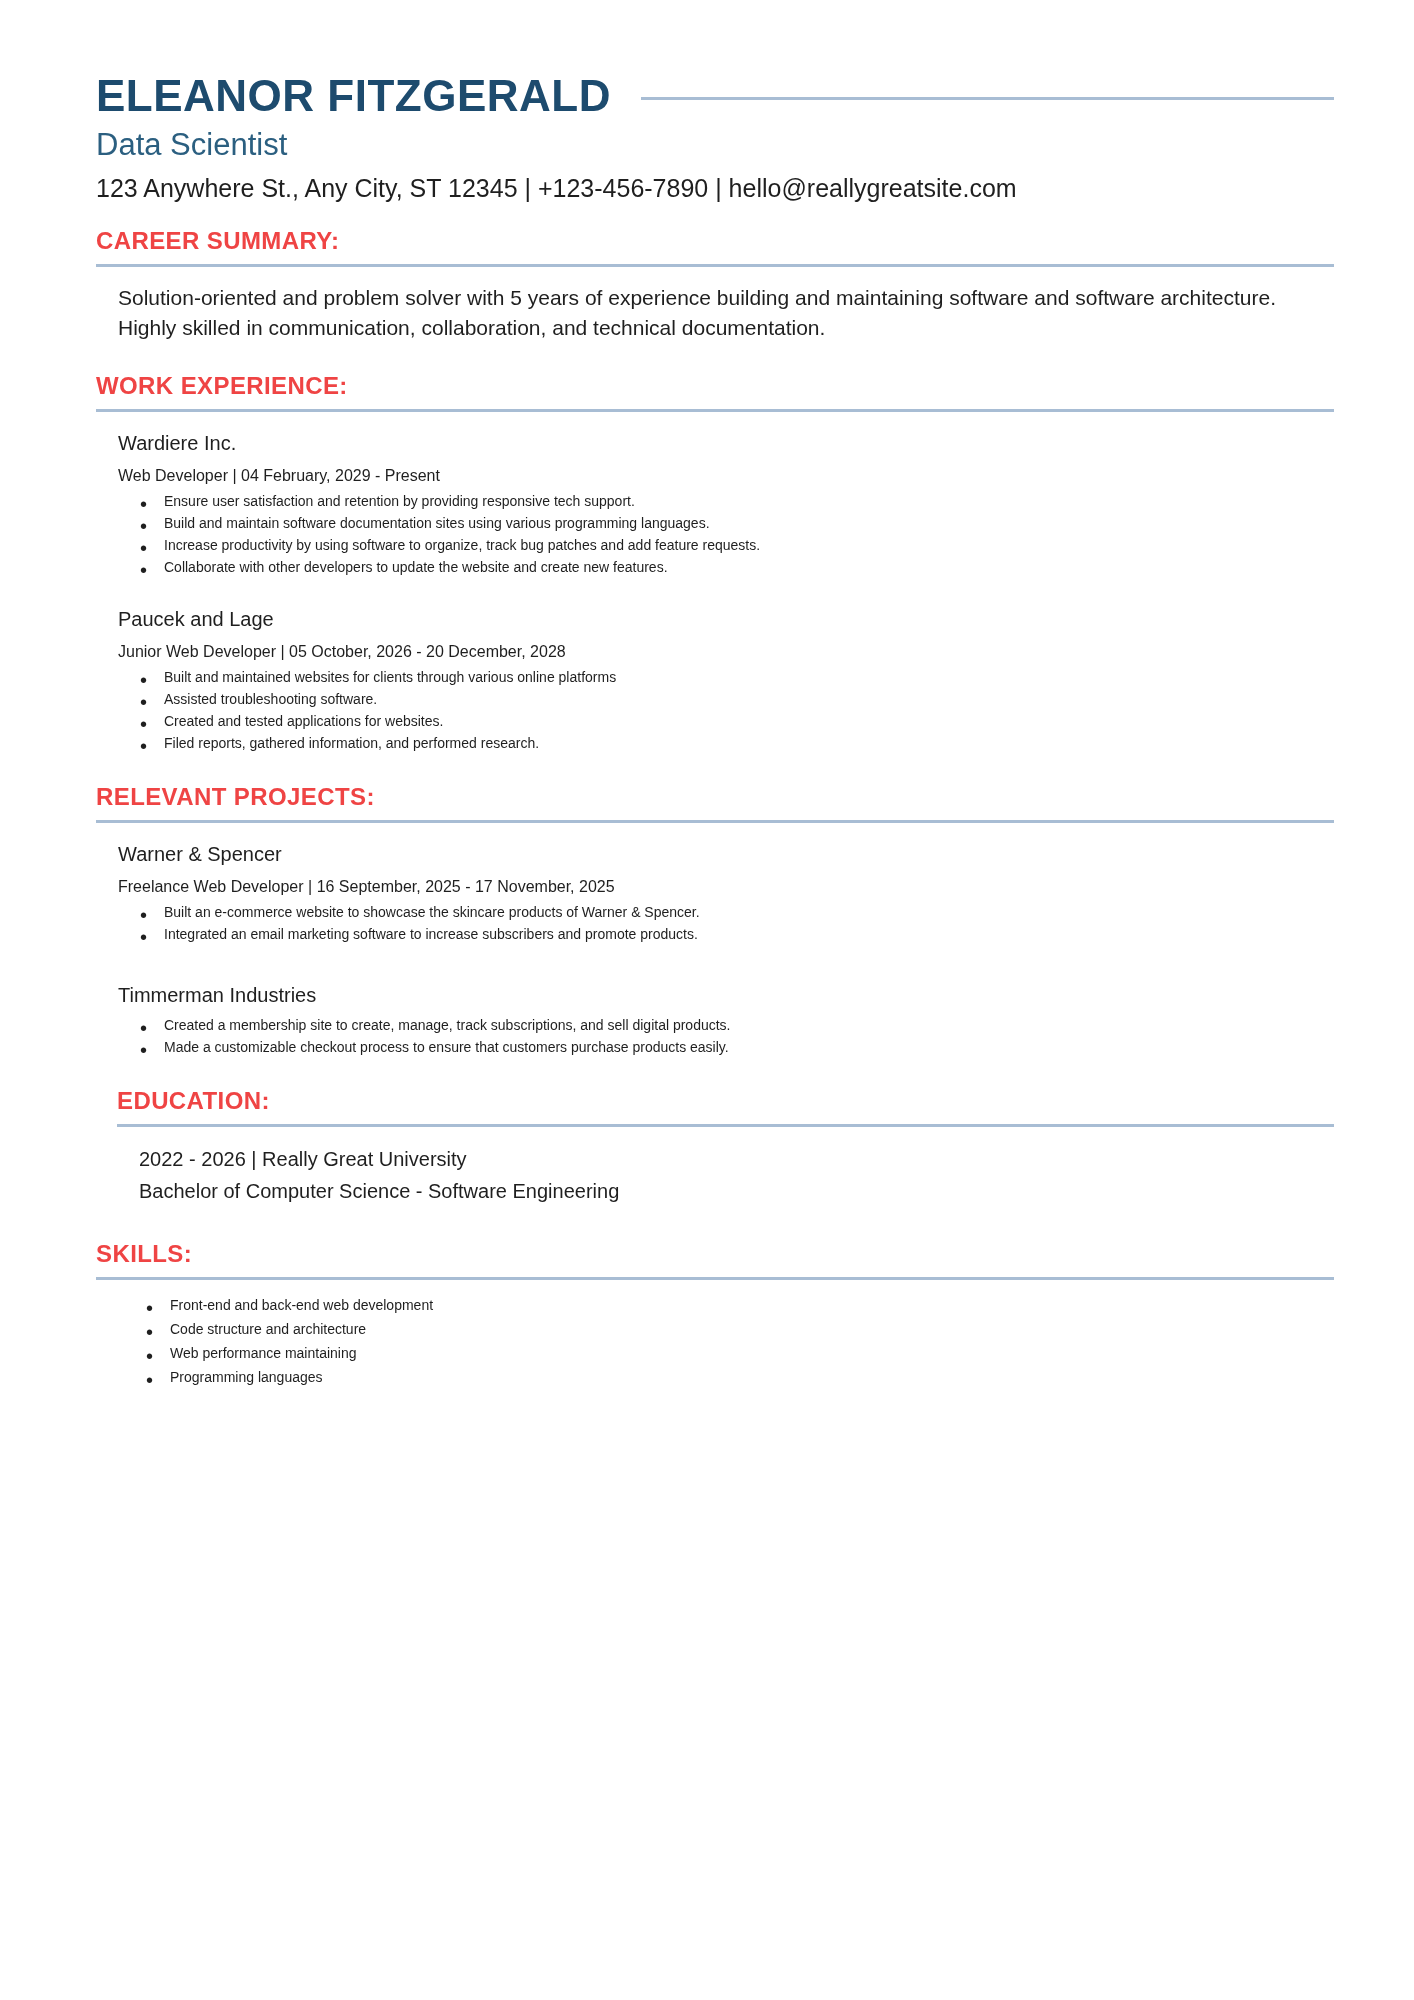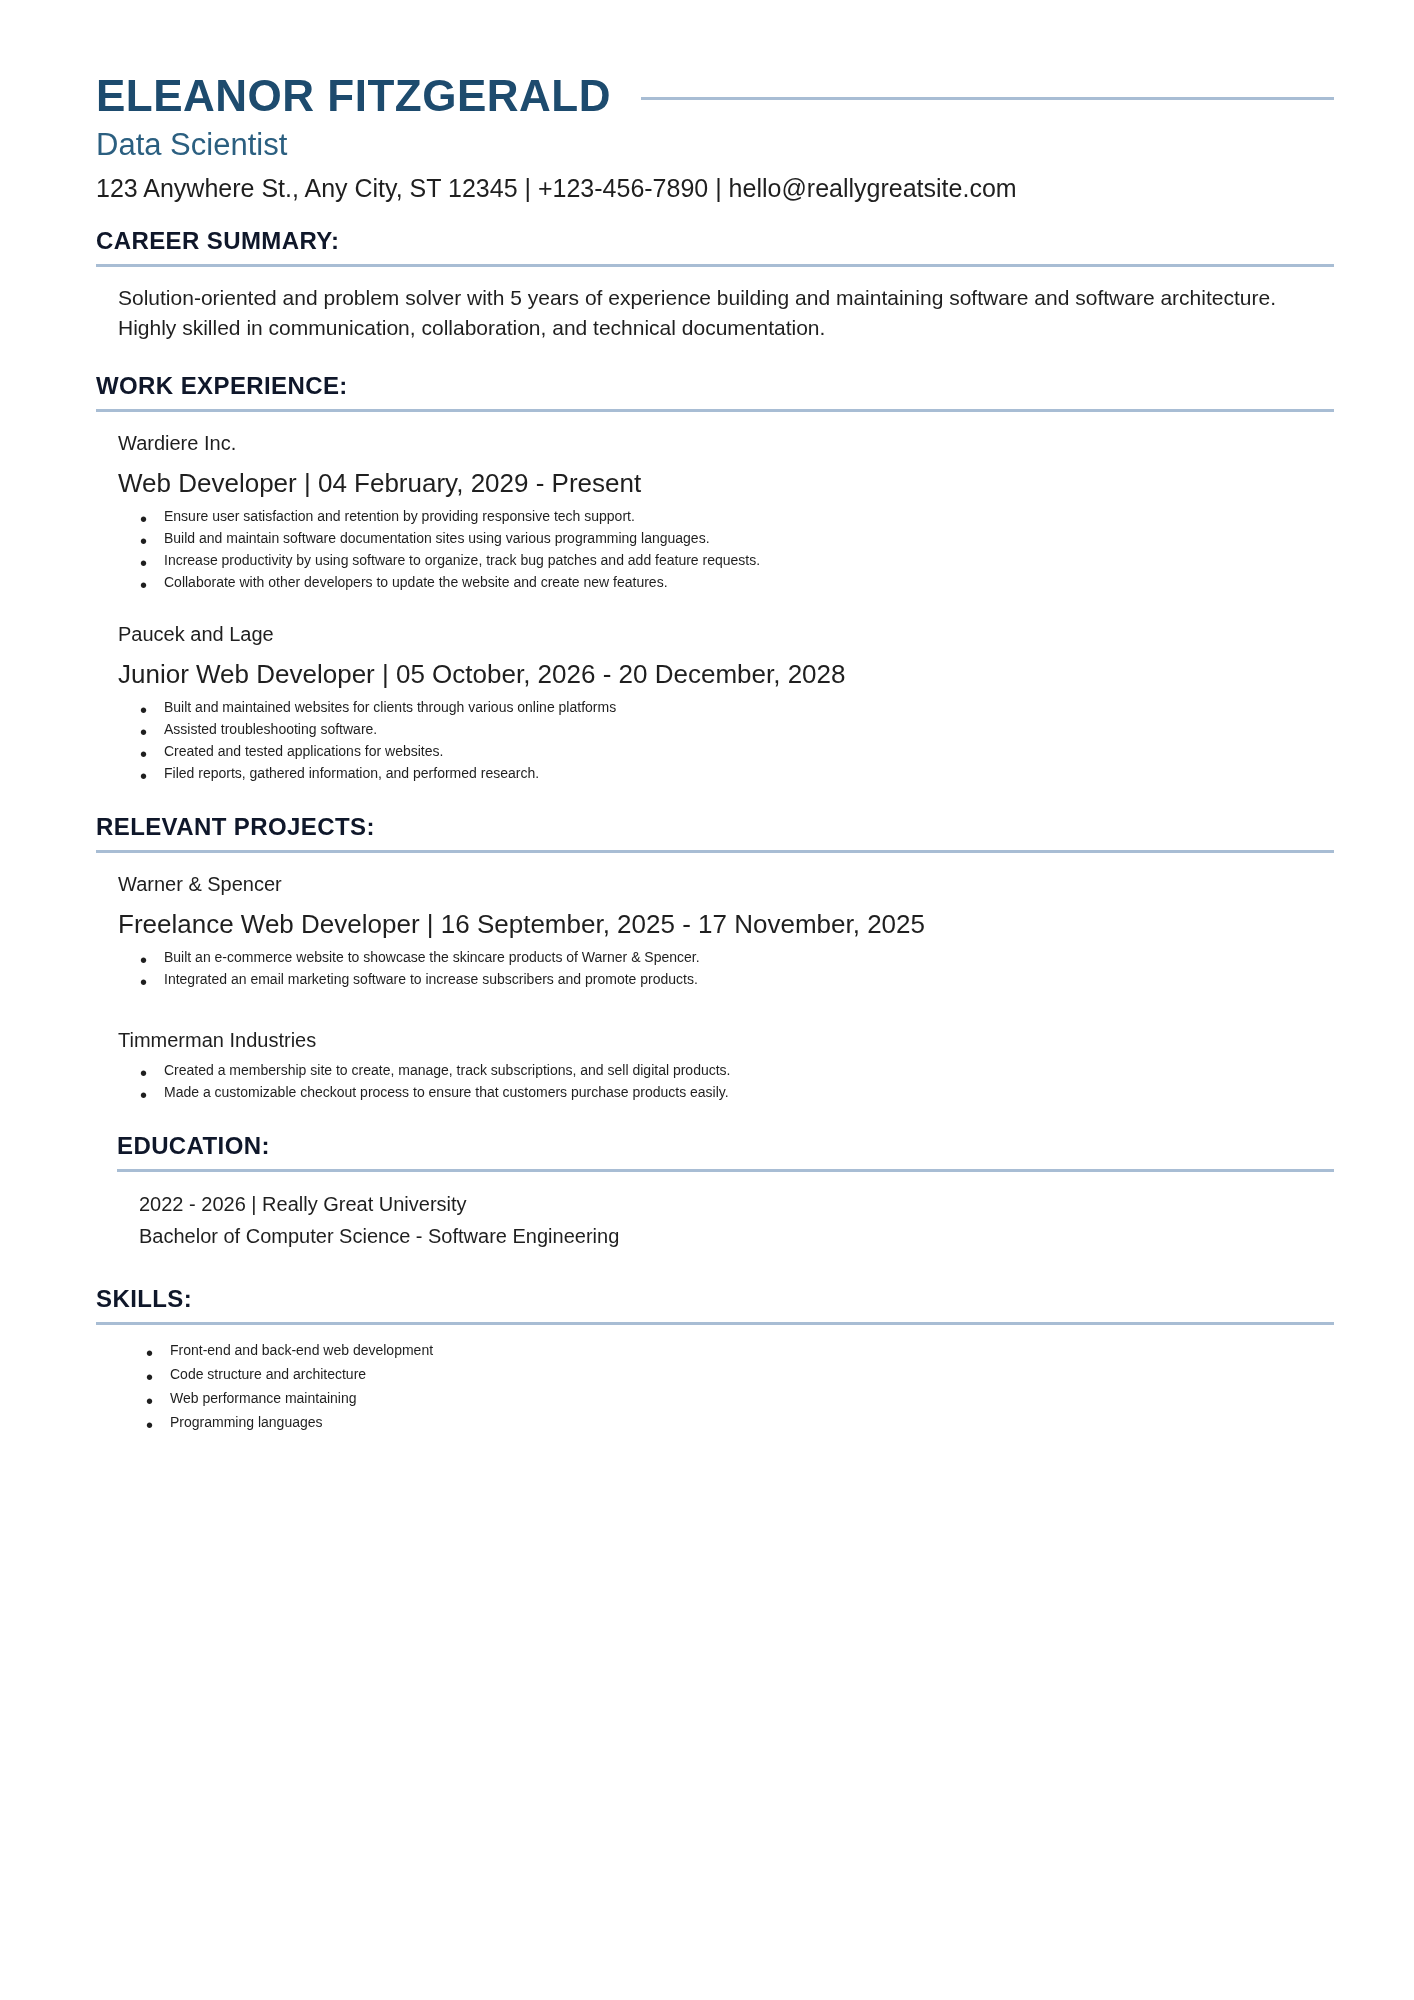--- a/index.html
+++ b/index.html
@@ -59,21 +59,21 @@
     line-height: 1.3;
     margin: 0 0 22px 0;
     white-space: nowrap;
   }
 
   
   .section { margin-bottom: 6px; }
   .section-title {
     font-size: 24px;
     font-weight: bold;
-    color: #0f172a;
+    color: #ef4444;
     letter-spacing: 0.4px;
     margin: 0 0 9px 0;
   }
   .section-rule {
     height: 3px;
     background: #a8bdd4;
     width: 100%;
     margin-bottom: 16px;
   }
   .section-body { padding-left: 22px; }
@@ -86,21 +86,21 @@
   }
 
   .entry { margin-bottom: 6px; }
   .entry + .entry { margin-top: 26px; }
   .entry-org {
     font-size: 20px;
     line-height: 1.5;
     margin: 0 0 6px 0;
   }
   .entry-role {
-    font-size: 26px;
+    font-size: 16px;
     line-height: 1.5;
     margin: 0 0 4px 0;
   }
 
   ul.bullets {
     margin: 0 0 0 0;
     padding-left: 46px;
     list-style: none;
   }
   ul.bullets li {

